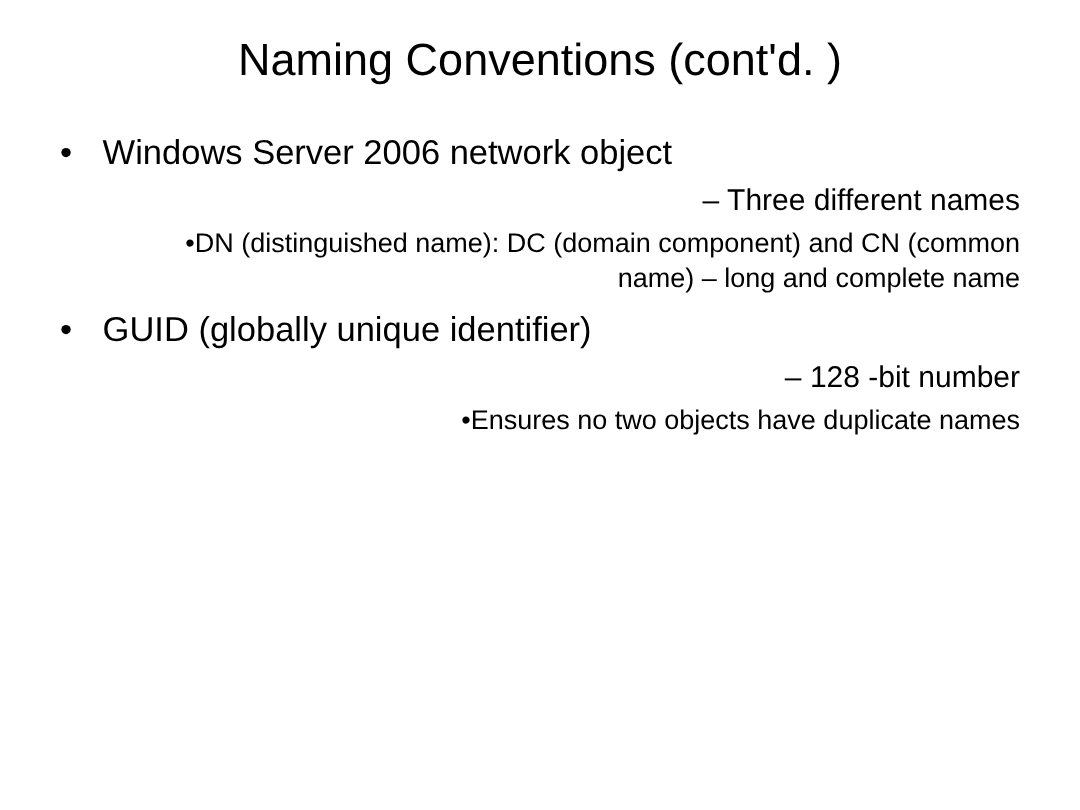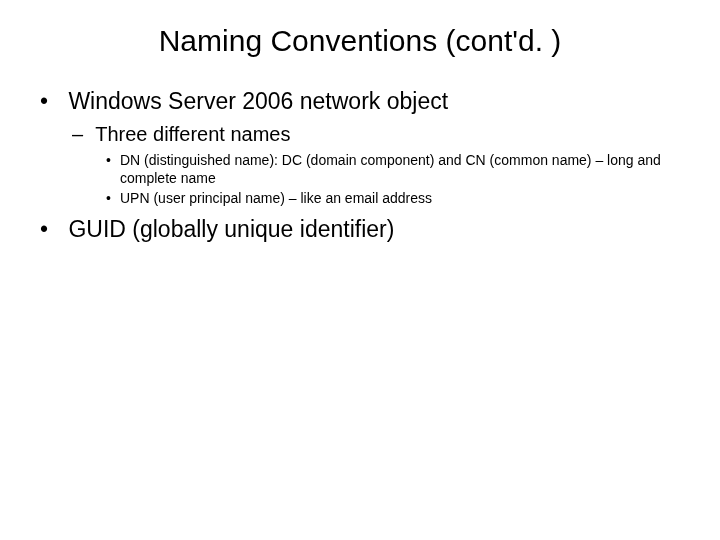--- a/index.html
+++ b/index.html
@@ -41,31 +41,32 @@
   }
   ul.lvl2 {
     list-style: none;
     padding-left: 32px;
     margin: 4px 0 6px 0;
     font-size: 20px;
   }
   ul.lvl2 > li {
     line-height: 1.35;
     margin-bottom: 2px;
+    text-align: right;
   }
   ul.lvl2 > li::before {
     content: "–";
     display: inline-block;
     width: 18px;
   }
   ul.lvl3 {
     list-style: none;
     padding-left: 34px;
     margin: 3px 0 6px 0;
-    font-size: 14px;
+    font-size: 18px;
   }
   ul.lvl3 > li {
     line-height: 1.3;
     margin-bottom: 2px;
     text-indent: -14px;
     padding-left: 14px;
   }
   ul.lvl3 > li::before {
     content: "•";
     display: inline-block;
@@ -80,22 +81,29 @@
   <h1 class="title">Naming Conventions (cont'd. )</h1>
 
   <ul class="lvl1">
     <li>
       <span>Windows Server 2006 network object</span>
       <ul class="lvl2">
         <li>
           <span>Three different names</span>
           <ul class="lvl3">
             <li><span>DN (distinguished name): DC (domain component) and CN (common name) – long and complete name</span></li>
-            <li><span>UPN (user principal name) – like an email address</span></li>
           </ul>
         </li>
       </ul>
     </li>
     <li>
       <span>GUID (globally unique identifier)</span>
+      <ul class="lvl2">
+        <li>
+          <span>128 -bit number</span>
+          <ul class="lvl3">
+            <li><span>Ensures no two objects have duplicate names</span></li>
+          </ul>
+        </li>
+      </ul>
     </li>
   </ul>
 </div>
 
 </body></html>

